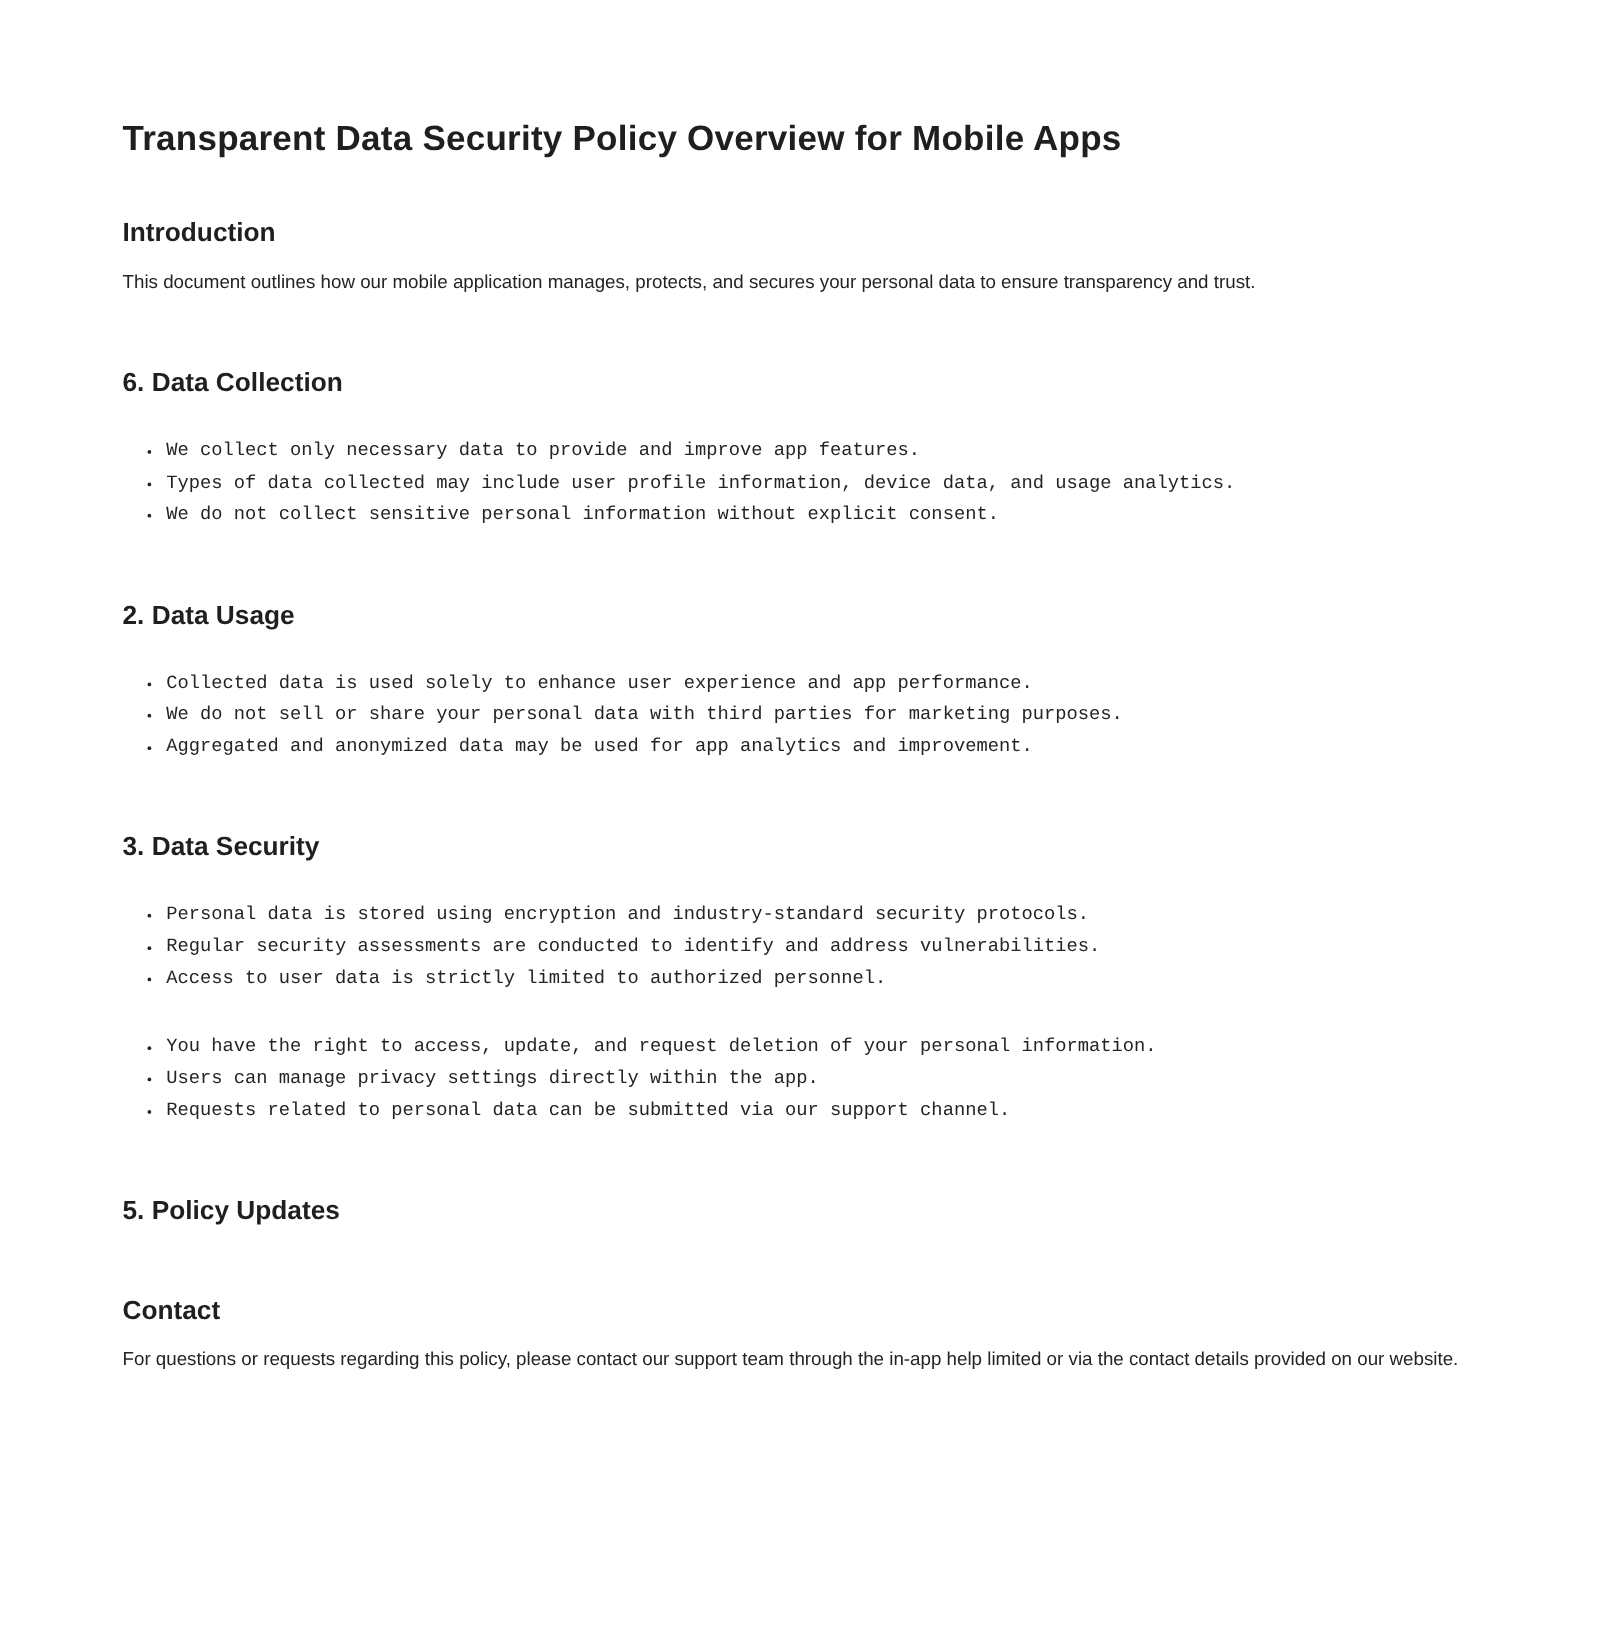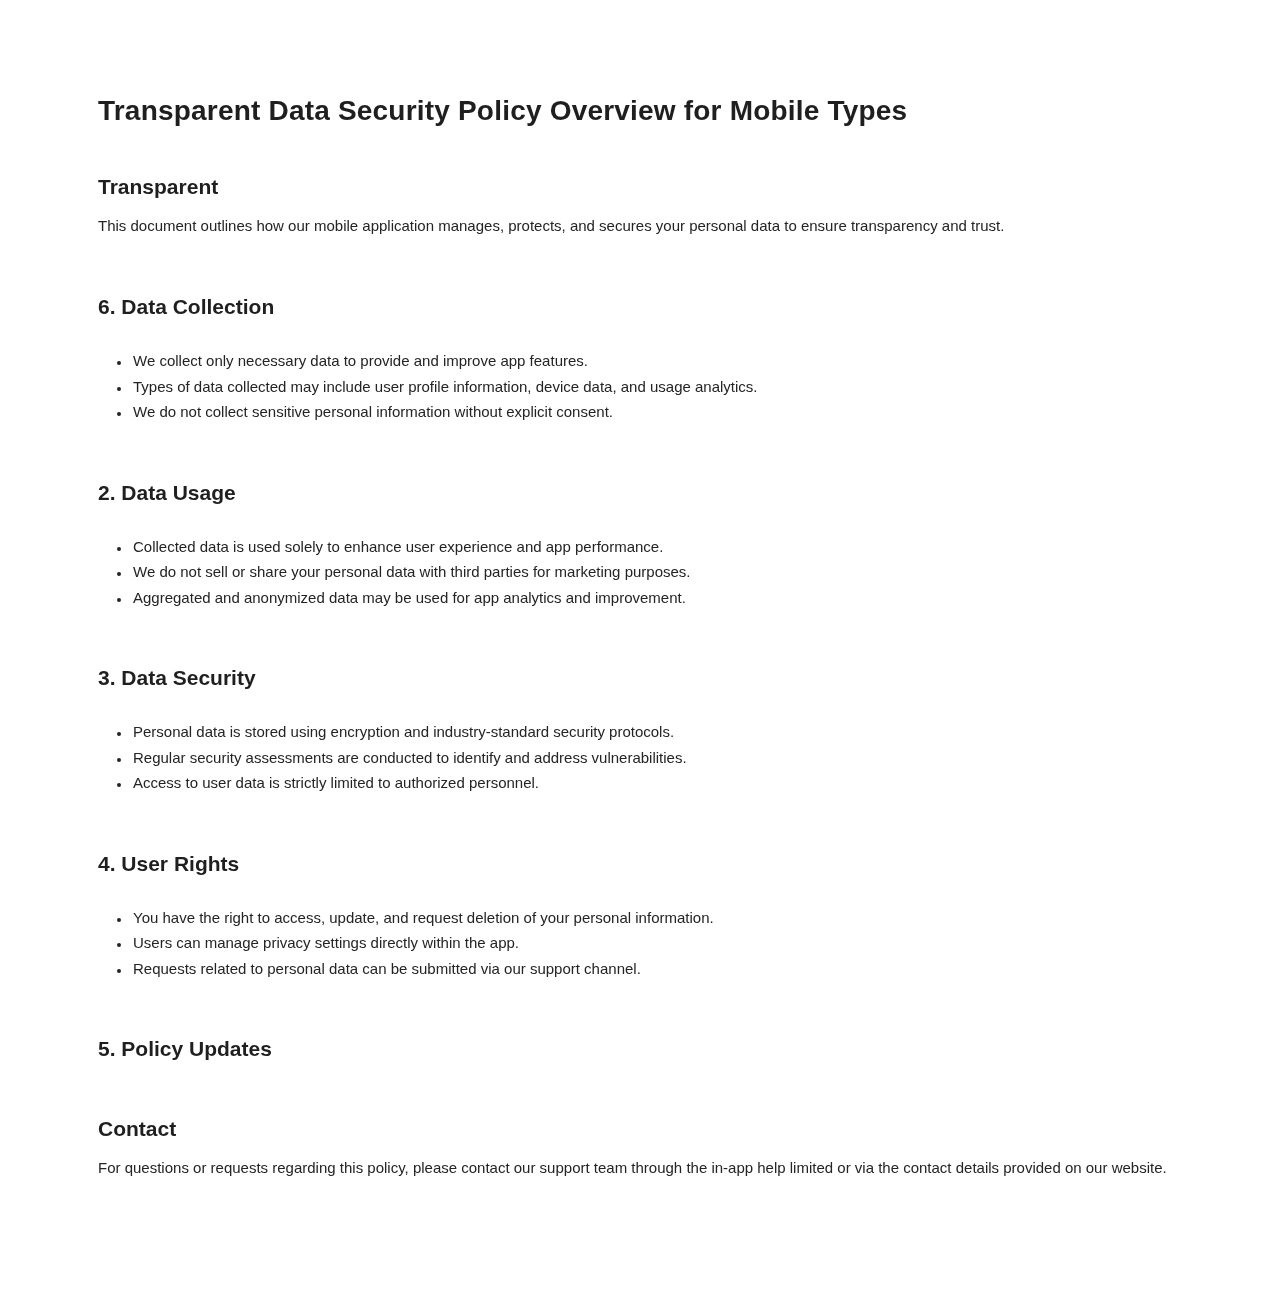--- a/index.html
+++ b/index.html
@@ -42,34 +42,35 @@
   }
   ul.bullet-list {
     margin: 29px 0 0 0;
     padding: 0 0 0 33px;
     list-style: disc outside;
   }
   ul.bullet-list li {
     font-size: 15px;
     line-height: 25.5px;
     padding-left: 2px;
+    font-family: Liberation Mono, monospace;
   }
   ul.bullet-list li::marker {
     font-size: 12px;
     color: #242424;
   }
 </style>
 </head>
 <body>
 
 <div class="page">
 
-  <h1 class="doc-title">Transparent Data Security Policy Overview for Mobile Types</h1>
+  <h1 class="doc-title">Transparent Data Security Policy Overview for Mobile Apps</h1>
 
-  <h2 class="section-heading first">Transparent</h2>
+  <h2 class="section-heading first">Introduction</h2>
   <p class="body-text">This document outlines how our mobile application manages, protects, and secures your personal data to ensure transparency and trust.</p>
 
   <h2 class="section-heading">6. Data Collection</h2>
   <ul class="bullet-list">
     <li>We collect only necessary data to provide and improve app features.</li>
     <li>Types of data collected may include user profile information, device data, and usage analytics.</li>
     <li>We do not collect sensitive personal information without explicit consent.</li>
   </ul>
 
   <h2 class="section-heading">2. Data Usage</h2>
@@ -79,21 +80,20 @@
     <li>Aggregated and anonymized data may be used for app analytics and improvement.</li>
   </ul>
 
   <h2 class="section-heading">3. Data Security</h2>
   <ul class="bullet-list">
     <li>Personal data is stored using encryption and industry-standard security protocols.</li>
     <li>Regular security assessments are conducted to identify and address vulnerabilities.</li>
     <li>Access to user data is strictly limited to authorized personnel.</li>
   </ul>
 
-  <h2 class="section-heading">4. User Rights</h2>
   <ul class="bullet-list">
     <li>You have the right to access, update, and request deletion of your personal information.</li>
     <li>Users can manage privacy settings directly within the app.</li>
     <li>Requests related to personal data can be submitted via our support channel.</li>
   </ul>
 
   <h2 class="section-heading">5. Policy Updates</h2>
 
   <h2 class="section-heading">Contact</h2>
   <p class="body-text">For questions or requests regarding this policy, please contact our support team through the in-app help limited or via the contact details provided on our website.</p>

